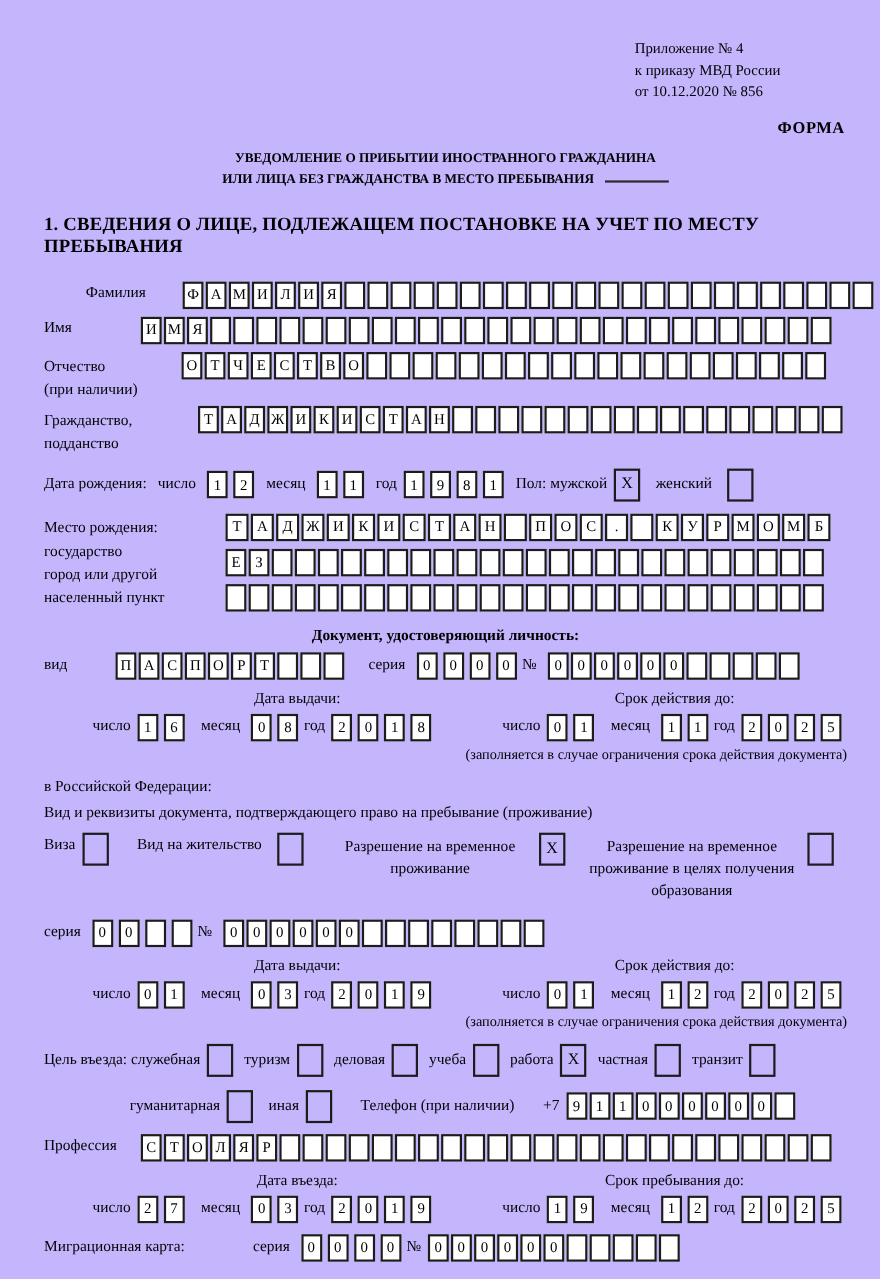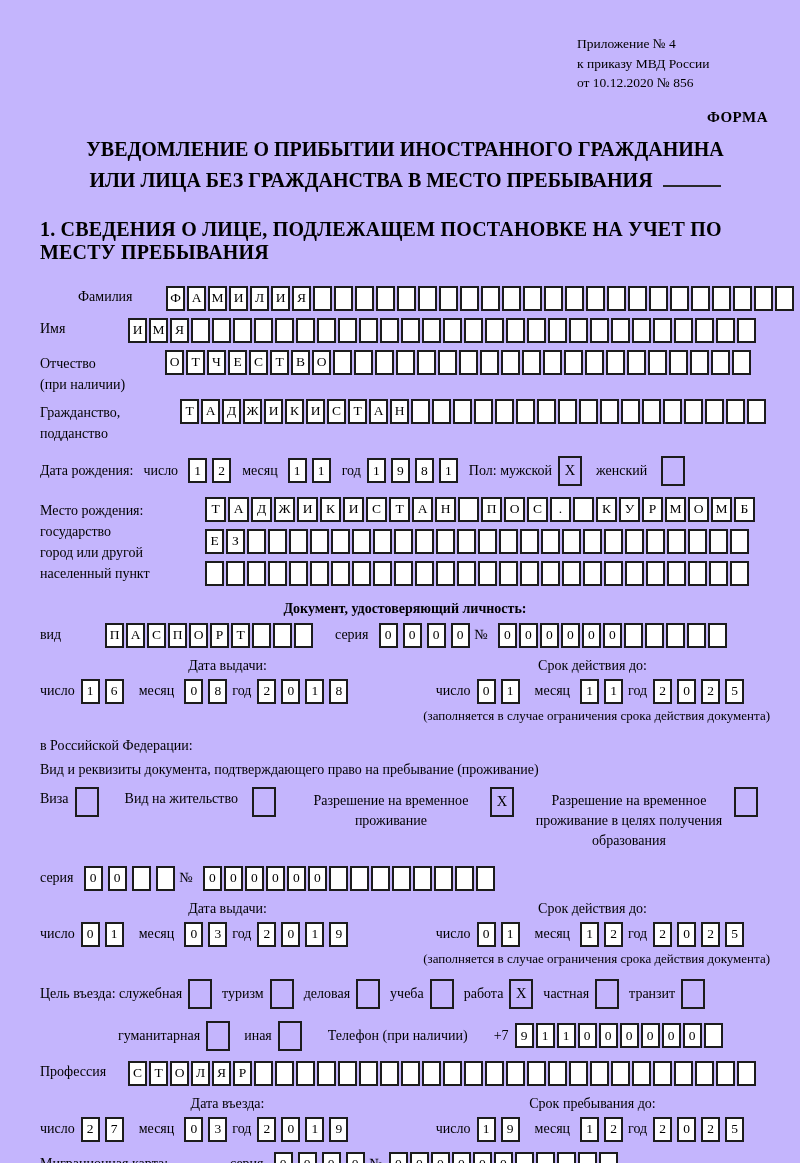--- a/index.html
+++ b/index.html
@@ -6,23 +6,23 @@
   .page{
     width:800px;height:1163px;margin:0 auto;background:#c4b5fd;color:#000;
     font-family:"Liberation Serif","DejaVu Serif",serif;font-size:14px;
     box-sizing:border-box;padding:34px 30px 10px 40px;overflow:hidden;position:relative;
   }
   
   .hdr{margin-left:537px;line-height:1.45;font-size:13.5px;}
   .hdr .rev{font-size:12.5px;margin-top:3px;line-height:1.4;}
   .forma{text-align:right;font-weight:bold;font-size:15px;margin:16px 2px 6px 0;letter-spacing:.5px;}
   
-  .title{text-align:center;font-weight:bold;font-size:20px;line-height:1.55;margin-top:8px;}
+  .title{text-align:center;font-weight:bold;font-size:12px;line-height:1.55;margin-top:8px;}
   .blankline{display:inline-block;width:58px;border-bottom:2px solid #2a2a2a;height:12px;margin-left:10px;}
-  .sec-h{font-weight:bold;font-size:20px;margin-top:22px;letter-spacing:.2px;}
+  .sec-h{font-weight:bold;font-size:17px;margin-top:22px;letter-spacing:.2px;}
   
   .frow{display:flex;align-items:flex-start;margin-top:7px;}
   .flabel{flex:0 0 auto;padding-top:3px;}
   .w88{width:88px;}
   .w125{width:125px;}
   .w140{width:140px;}
   .w165{width:165px;}
   .lbl2{line-height:1.5;}
   .cells{display:inline-flex;flex:0 0 auto;}
   .cell{
@@ -39,21 +39,21 @@
   }
   .inl{display:flex;align-items:center;flex-wrap:nowrap;}
   .inl > *{flex:0 0 auto;}
   .sp6{width:6px;} .sp10{width:10px;} .sp14{width:14px;} .sp20{width:20px;} .sp26{width:26px;}
   
   .multirow{display:flex;align-items:flex-start;}
   .boxcol .frow0{display:flex;margin-bottom:7px;}
   
   .doc-h{text-align:center;font-weight:bold;font-size:14px;margin-top:8px;}
   
-  .dates{display:flex;margin-top:10px;}
+  .dates{display:flex;margin-top:10px;margin-left:44px;}
   .dcol-l{width:375px;}
   .dcol-r{flex:1;}
   .dlab{text-align:center;margin-bottom:5px;}
   .drow{display:flex;align-items:center;}
   .note{font-size:13px;text-align:right;margin-top:4px;padding-right:0px;}
   .intro{margin-top:10px;line-height:1.75;}
   
   .opts{display:flex;align-items:flex-start;margin-top:4px;}
   .opt{display:flex;align-items:flex-start;}
   .opt .olab{padding-top:4px;}

